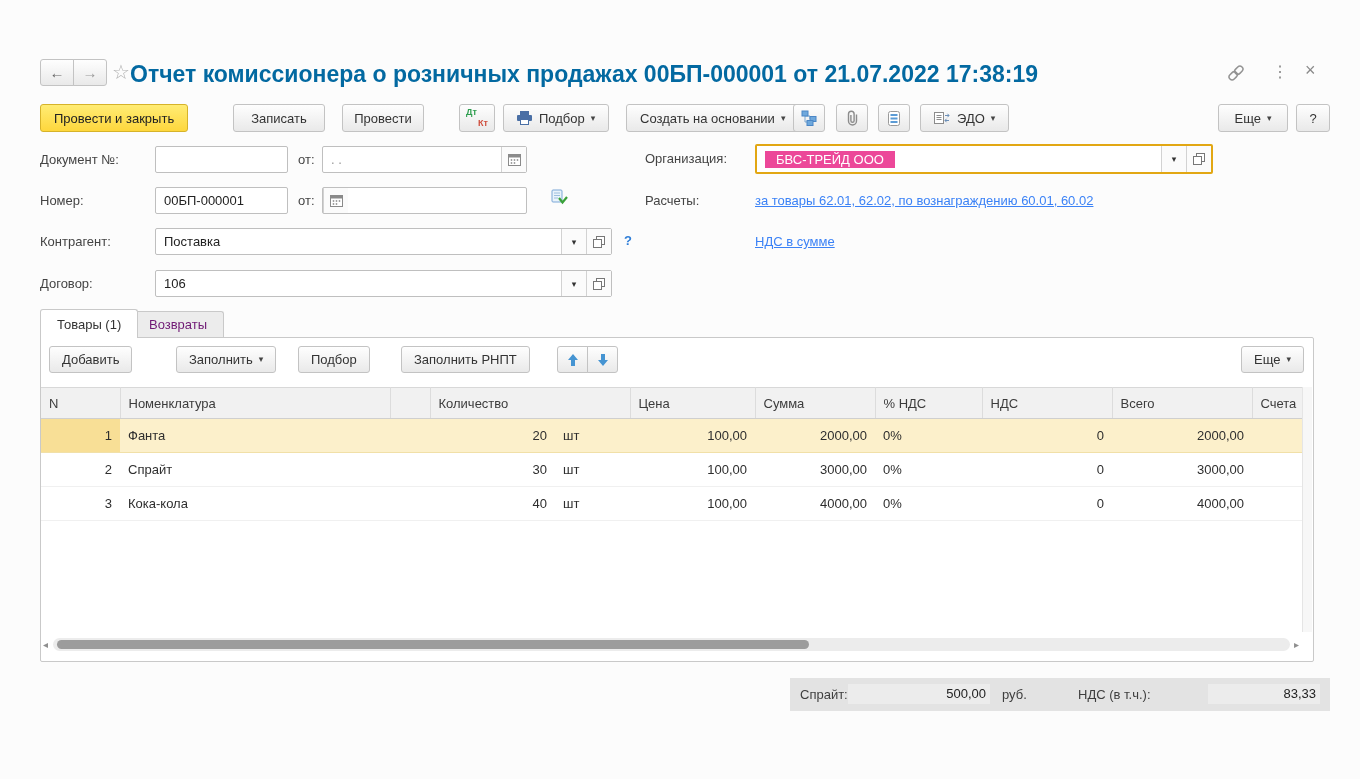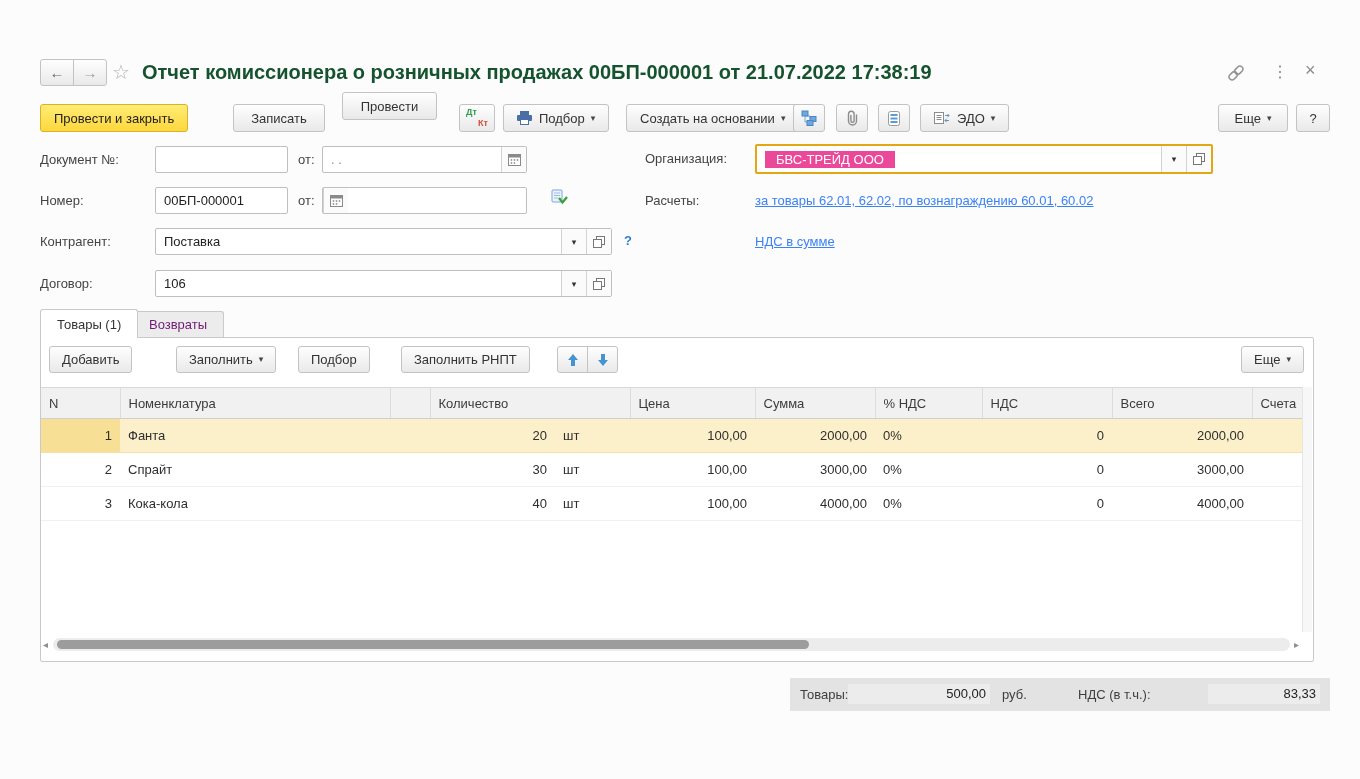--- a/index.html
+++ b/index.html
@@ -72,40 +72,40 @@
 
 <div class="screen">
 
   <div class="btn navbtn" style="left:40px;top:59px;border-radius:3px 0 0 3px;color:#666">
       <span>←</span>
     </div>
   <div class="btn navbtn" style="left:73px;top:59px;border-radius:0 3px 3px 0;color:#9a9a9a">
       <span>→</span>
     </div>
   <div class="glyph" style="left:112px;top:60px;font-size:20px;color:#b3b3b3">☆</div>
-  <div class="abs nw" style="left:142px;top:61px;font-size:20px;font-weight:bold;color:#14532d">Отчет комиссионера о розничных продажах 00БП-000001 от 21.07.2022 17:38:19</div>
+  <div class="abs nw" style="left:130px;top:61px;font-size:23px;font-weight:bold;color:#0369a1">Отчет комиссионера о розничных продажах 00БП-000001 от 21.07.2022 17:38:19</div>
 
   <div class="glyph" style="left:1226px;top:64px">
     <svg width="20" height="18" viewBox="0 0 20 18" fill="none" stroke="#939393" stroke-width="1.5">
       <g transform="rotate(-45 10 9)">
         <rect x="1.5" y="6" width="9" height="6" rx="3"></rect>
         <rect x="9.5" y="6" width="9" height="6" rx="3"></rect>
       </g>
     </svg>
   </div>
   <div class="glyph" style="left:1272px;top:62px;font-size:16px;color:#8a8a8a">⋮</div>
   <div class="glyph" style="left:1305px;top:60px;font-size:18px;color:#8a8a8a">×</div>
 
   <div class="btn btn-yellow" style="left:40px;top:104px">
       <span>Провести и закрыть</span>
     </div>
   <div class="btn" style="left:233px;top:104px;width:92px">
       <span>Записать</span>
     </div>
-  <div class="btn" style="left:342px;top:92px;width:95px">
+  <div class="btn" style="left:342px;top:104px;width:82px">
       <span>Провести</span>
     </div>
 
   <div class="btn icon-btn" style="left:459px;top:104px;width:36px">
     <span class="dtkt">
       <span class="dt">Дт</span>
       <span class="kt">Кт</span>
     </span>
   </div>
 
@@ -384,20 +384,20 @@
     <div class="vscroll"></div>
 
     <div class="scroll-arrow" style="left:2px">◂</div>
     <div class="hscroll">
       <div class="hthumb"></div>
     </div>
     <div class="scroll-arrow" style="left:1253px">▸</div>
   </div>
 
   <div class="total-bar">
-    <div class="tot-lbl" style="left:10px">Товары:</div>
+    <div class="tot-lbl" style="left:10px">Спрайт:</div>
     <div class="tot-val" style="left:58px;width:142px">500,00</div>
     <div class="tot-lbl" style="left:212px">руб.</div>
     <div class="tot-lbl" style="left:288px">НДС (в т.ч.):</div>
     <div class="tot-val" style="left:418px;width:112px">83,33</div>
   </div>
 
 </div>
 
 </body></html>

